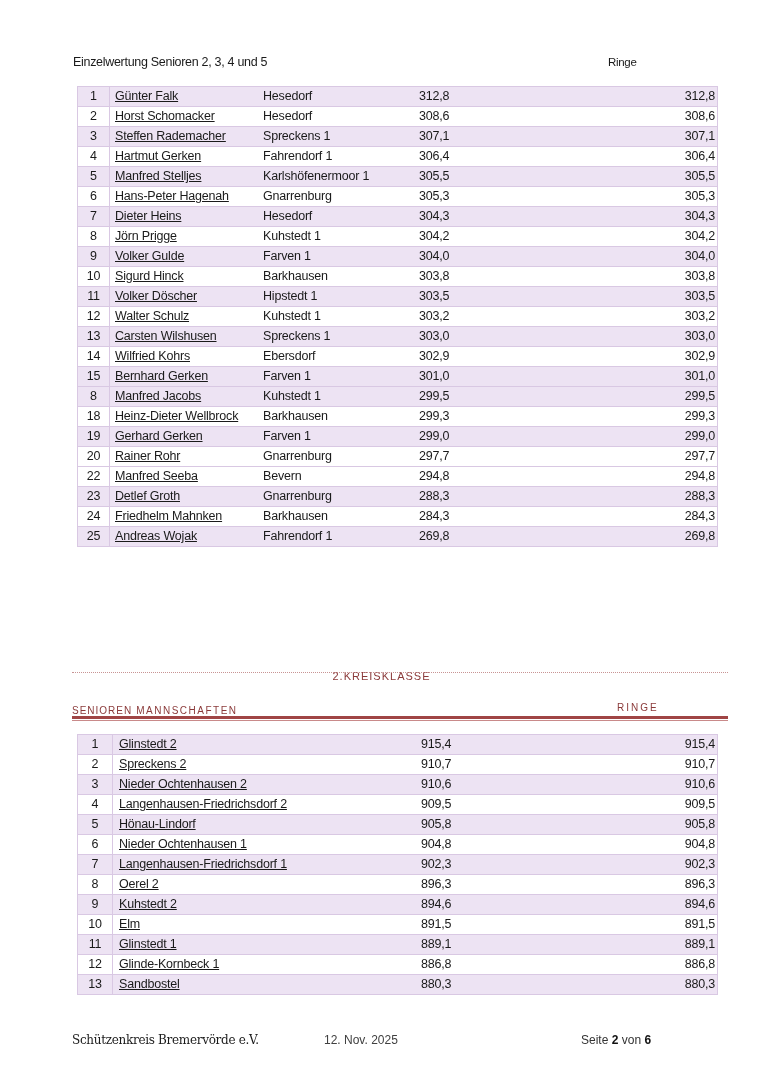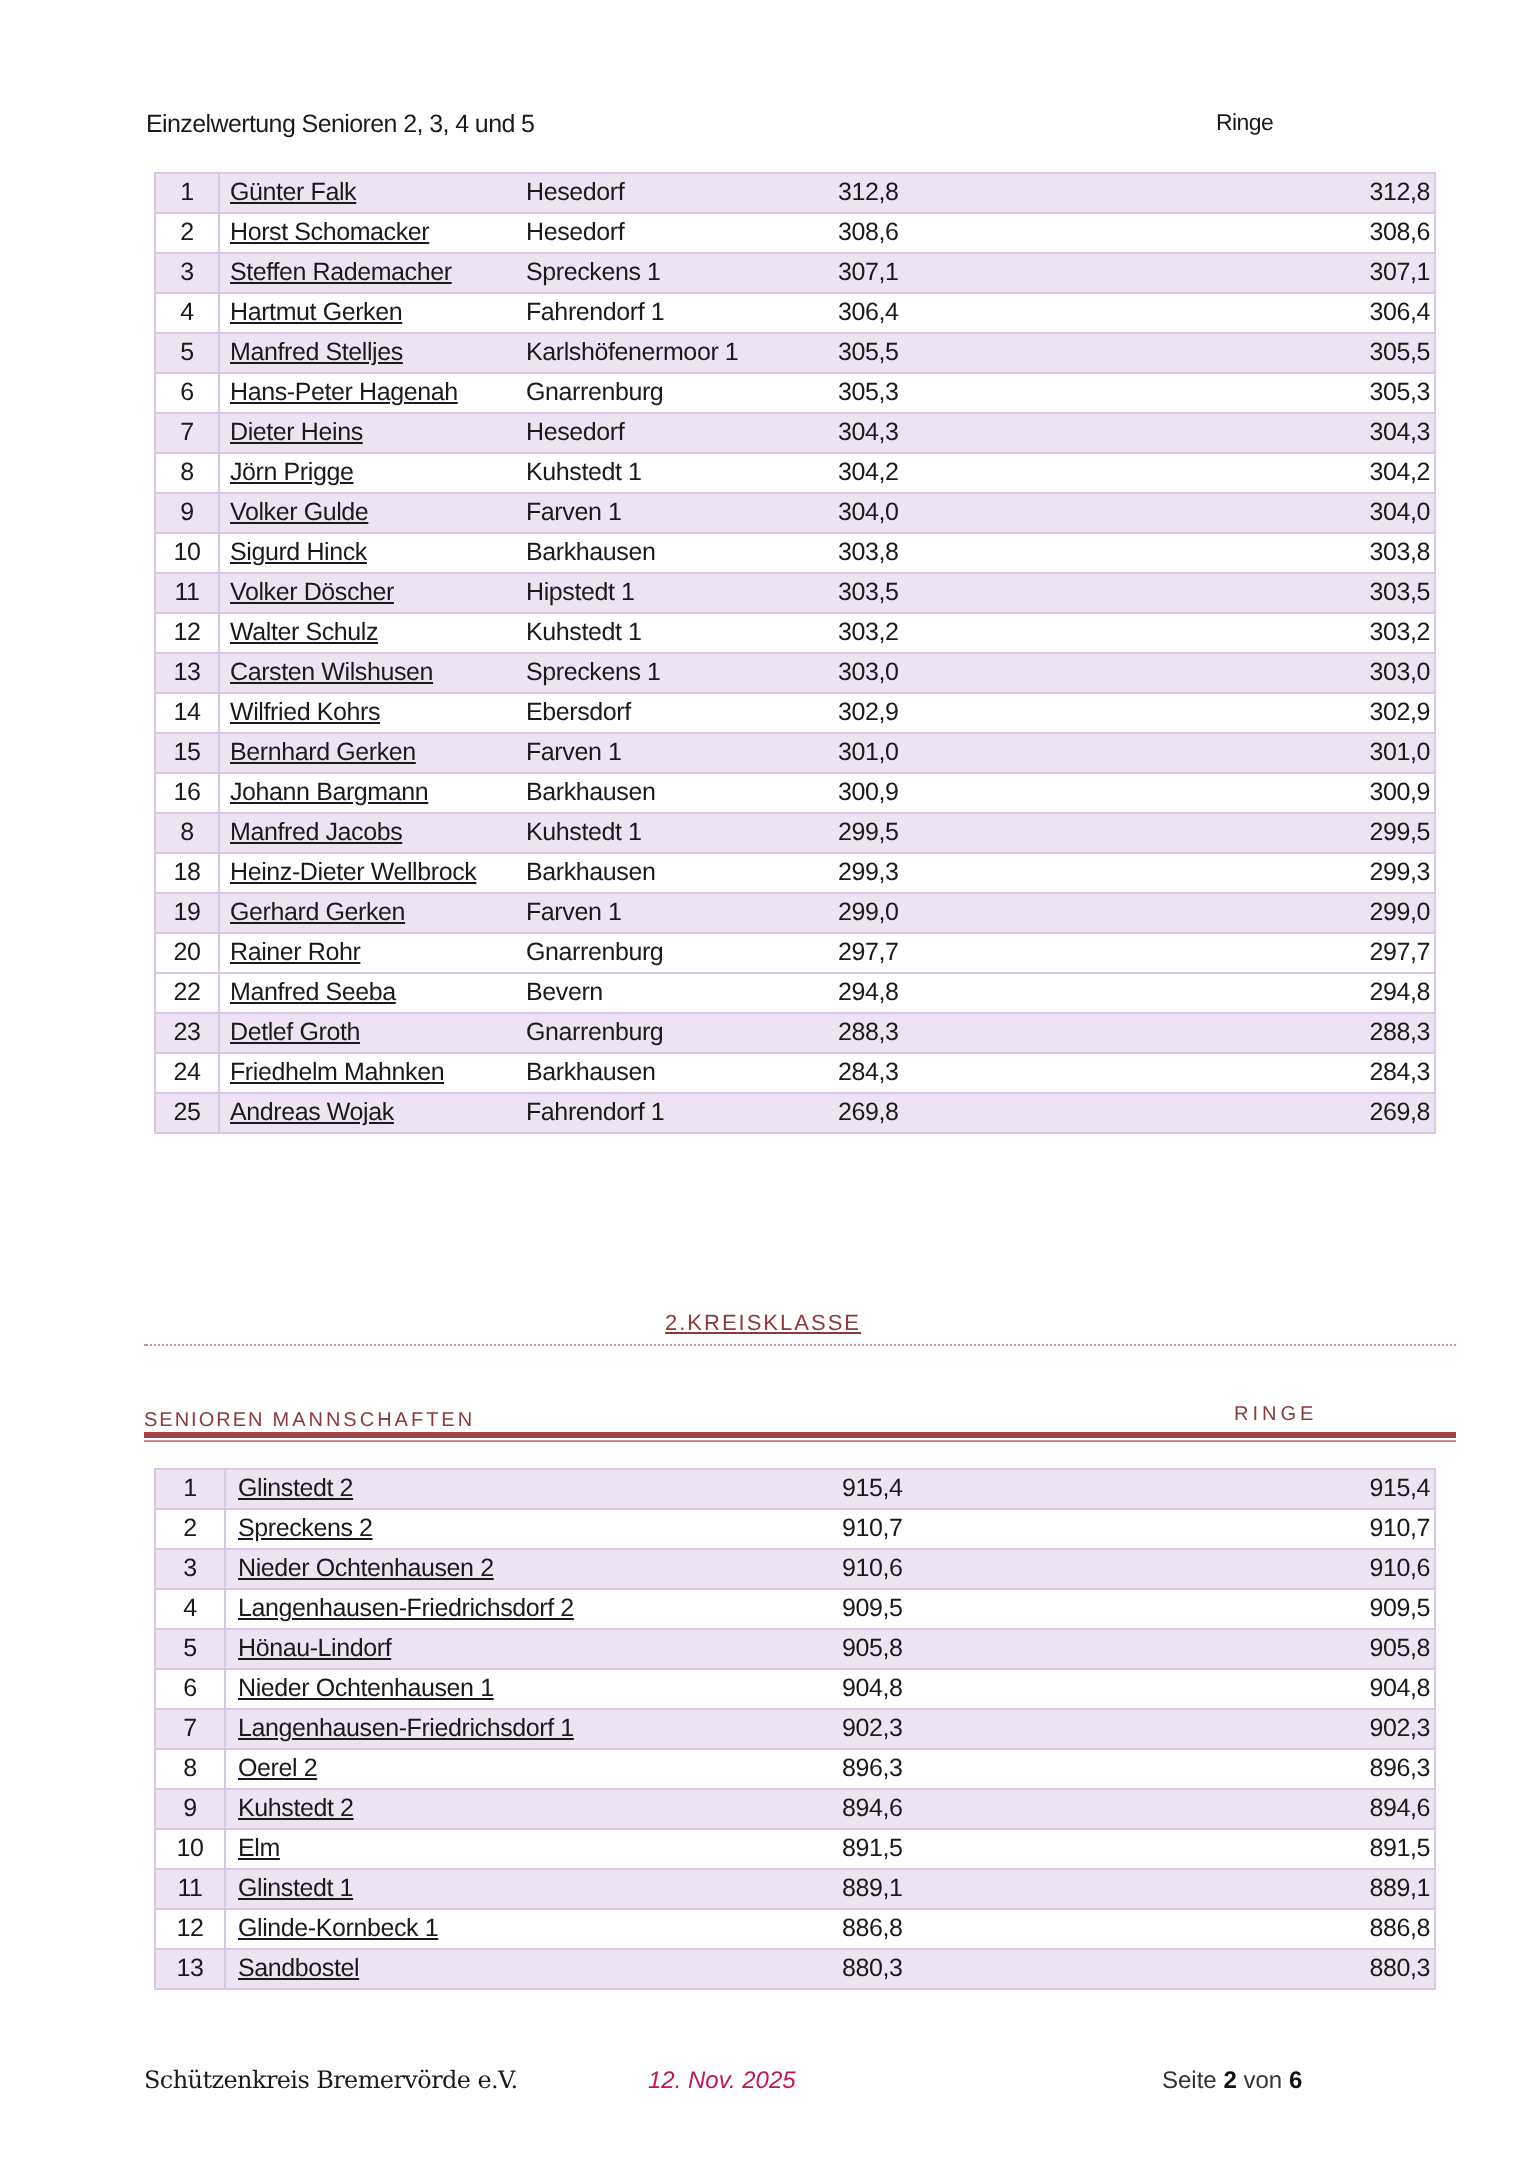--- a/index.html
+++ b/index.html
@@ -26,36 +26,36 @@
     #tbl-ind { top: 86px; }
     #tbl-ind td.name { width: 148px; }
     #tbl-ind td.club { width: 156px; }
     #tbl-ind td.pts { width: 160px; }
 
     #tbl-team { top: 734px; }
     #tbl-team td.rank { width: 34px; }
     #tbl-team td.name { width: 302px; padding-left: 6px; }
     #tbl-team td.pts { width: 160px; }
 
-    .kreis { position: absolute; top: 656px; left: 0; width: 763px; text-align: center;
-      font-size: 11px; letter-spacing: 1px; color: #8b3a3a; text-decoration: underline; }
+    .kreis { position: absolute; top: 670px; left: 0; width: 763px; text-align: center;
+      font-size: 11px; letter-spacing: 1px; color: #8b3a3a; }
     .dotted-rule { position: absolute; top: 672px; left: 72px; width: 656px; height: 0;
       border-top: 1px dotted #c89494; }
 
     .sec { position: absolute; top: 700px; left: 72px; width: 656px; height: 16px; color: #8b3a3a; }
     .sec .big { font-size: 10px; letter-spacing: 1px; }
     .sec .small { font-size: 10px; letter-spacing: 1.5px; margin-left: 4px; }
     .sec .ringe2 { position: absolute; left: 545px; top: 2px; font-size: 10px; letter-spacing: 2px; }
     .double-rule { position: absolute; top: 716px; left: 72px; width: 656px; }
     .double-rule .thick { height: 3px; background: #a04545; }
     .double-rule .thin { height: 1px; margin-top: 1px; background: #c98a8a; }
 
     .footer { position: absolute; top: 1033px; left: 72px; width: 656px; height: 18px; font-size: 12px; }
     .footer .org { position: absolute; left: 0; top: 0; font-family: "DejaVu Serif", serif; font-size: 12px; letter-spacing: -0.3px; }
-    .footer .date { position: absolute; left: 252px; top: 0; color: #be185d; font-style: italic; }
+    .footer .date { position: absolute; left: 252px; top: 0; color: #404040; }
     .footer .page { position: absolute; left: 509px; top: 0; color: #333; }
     .footer .page b { font-weight: bold; color: #111; }
   </style>
 </head>
 <body>
 
 <div class="hdr1">
   <span class="title">Einzelwertung Senioren 2, 3, 4 und 5</span>
   <span class="ringe">Ringe</span>
 </div>
@@ -159,27 +159,20 @@
         <td class="club">Ebersdorf</td>
         <td class="pts">302,9</td>
         <td class="total">302,9</td>
       </tr>
       <tr class="odd">
         <td class="rank">15</td>
         <td class="name">Bernhard Gerken</td>
         <td class="club">Farven 1</td>
         <td class="pts">301,0</td>
         <td class="total">301,0</td>
-      </tr>
-      <tr class="even">
-        <td class="rank">16</td>
-        <td class="name">Johann Bargmann</td>
-        <td class="club">Barkhausen</td>
-        <td class="pts">300,9</td>
-        <td class="total">300,9</td>
       </tr>
       <tr class="odd">
         <td class="rank">8</td>
         <td class="name">Manfred Jacobs</td>
         <td class="club">Kuhstedt 1</td>
         <td class="pts">299,5</td>
         <td class="total">299,5</td>
       </tr>
       <tr class="even">
         <td class="rank">18</td>

